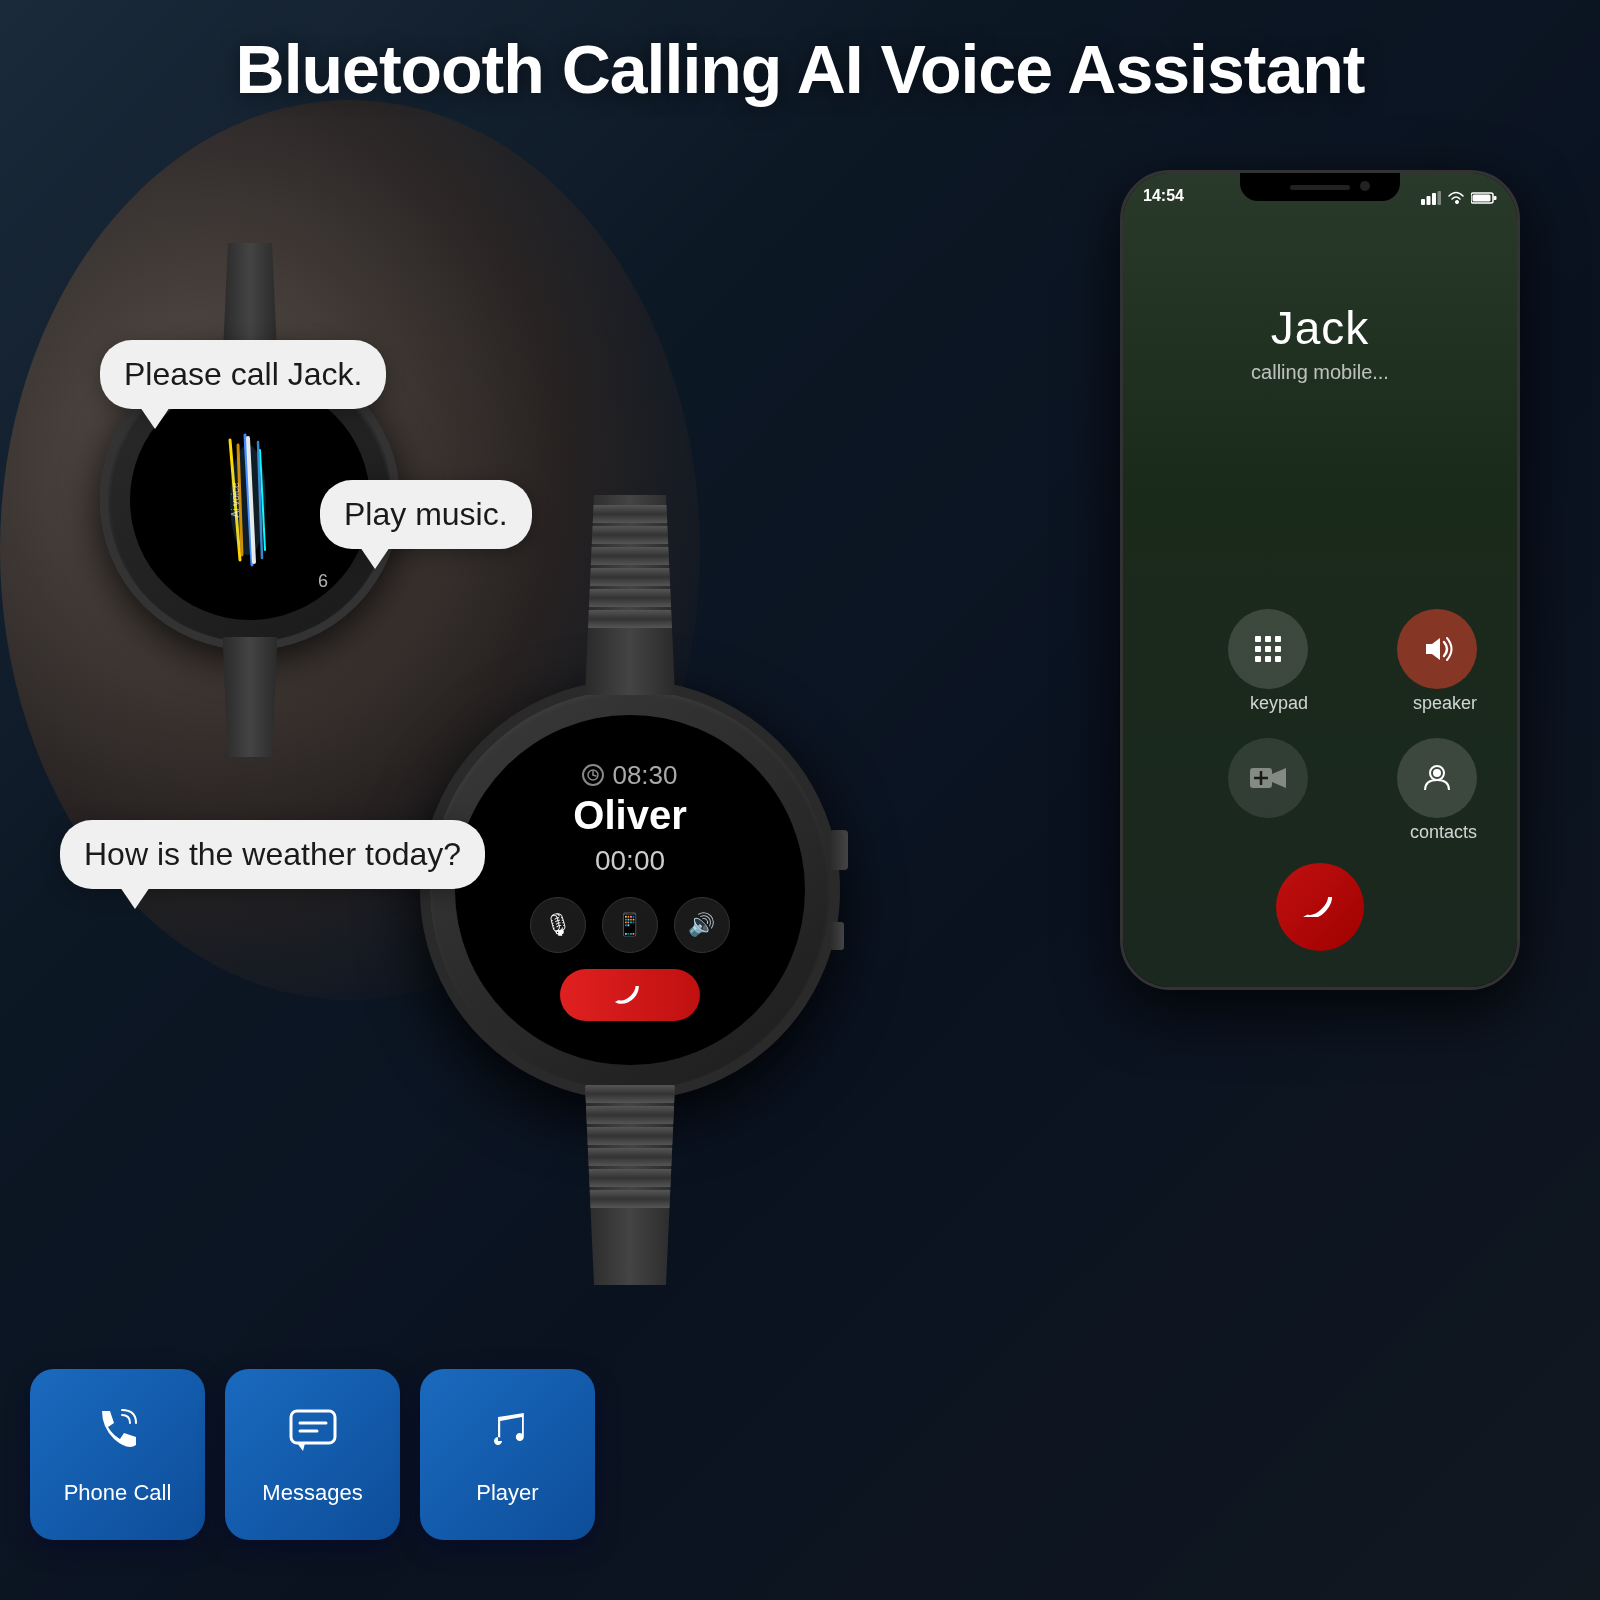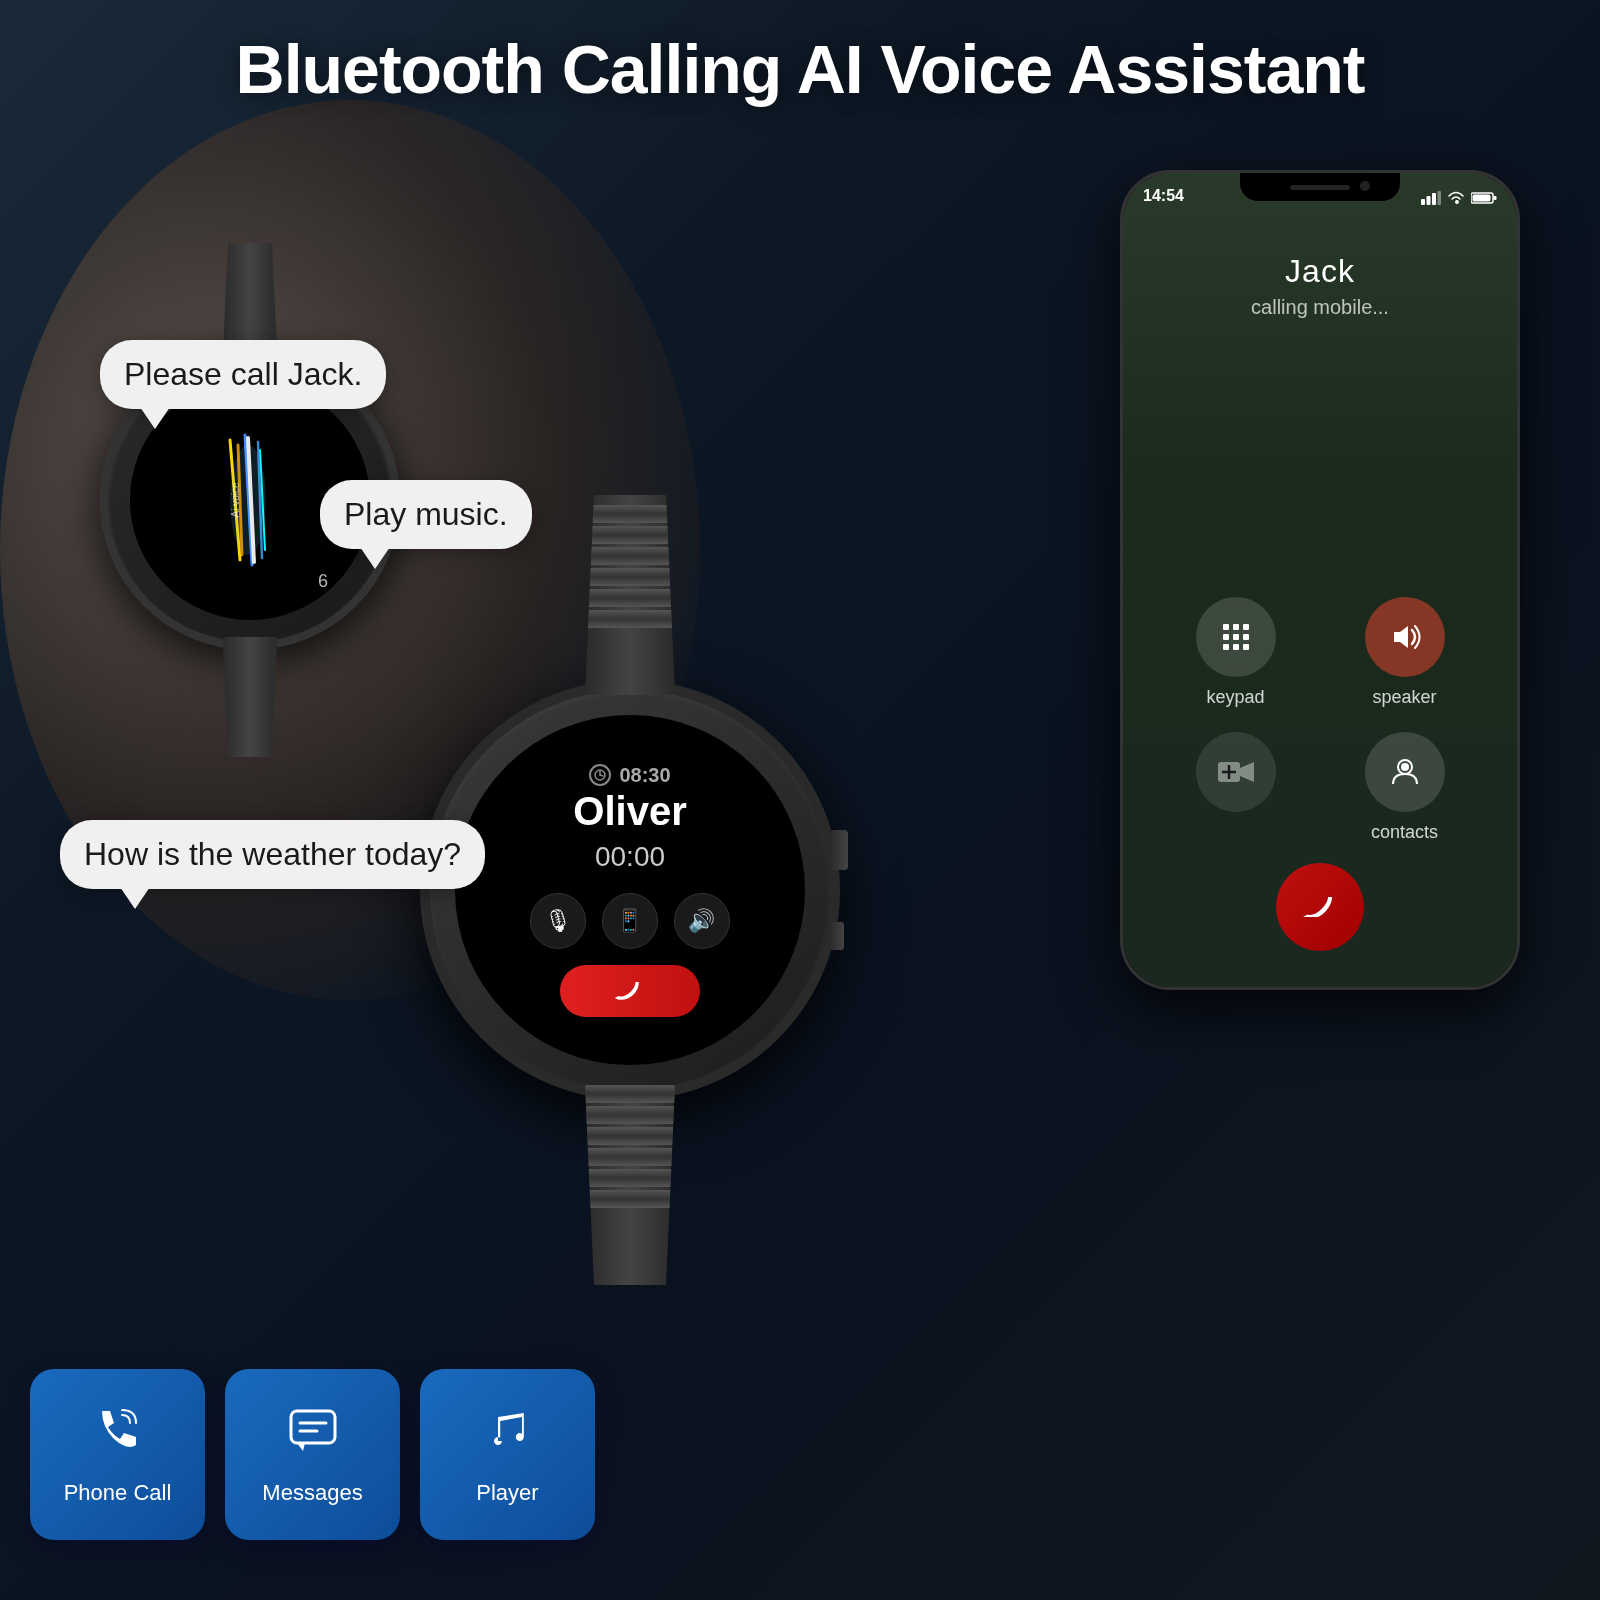--- a/index.html
+++ b/index.html
@@ -240,22 +240,22 @@
       border-radius: 50%;
       border: 2px solid #888;
       display: flex;
       align-items: center;
       justify-content: center;
       font-size: 8px;
     }
 
     .watch-call-time {
       color: #aaa;
-      font-size: 20px;
-      font-weight: 700;
+      font-size: 26px;
+      font-weight: 400;
     }
 
     .watch-name {
       color: #fff;
       font-size: 40px;
       font-weight: 600;
       line-height: 1;
       margin-bottom: 10px;
     }
 
@@ -396,44 +396,45 @@
     }
 
     .phone-caller {
       text-align: center;
       margin-top: 30px;
       margin-bottom: 20px;
     }
 
     .phone-caller-name {
       color: #fff;
-      font-size: 32px;
+      font-size: 46px;
       font-weight: 400;
       letter-spacing: 1px;
+      margin-top: 48px;
     }
 
     .phone-caller-status {
       color: rgba(255,255,255,0.7);
       font-size: 20px;
       margin-top: 6px;
     }
 
     .phone-call-controls {
       display: grid;
       grid-template-columns: 1fr 1fr;
       gap: 24px;
       padding: 0 20px;
       margin-top: auto;
     }
 
     .phone-ctrl {
       display: flex;
       flex-direction: column;
-      align-items: center;
-      gap: 10px;
+      align-items: flex-end;
+      gap: 4px;
     }
 
     .phone-ctrl-btn {
       width: 80px;
       height: 80px;
       border-radius: 50%;
       background: rgba(255,255,255,0.15);
       display: flex;
       align-items: center;
       justify-content: center;

